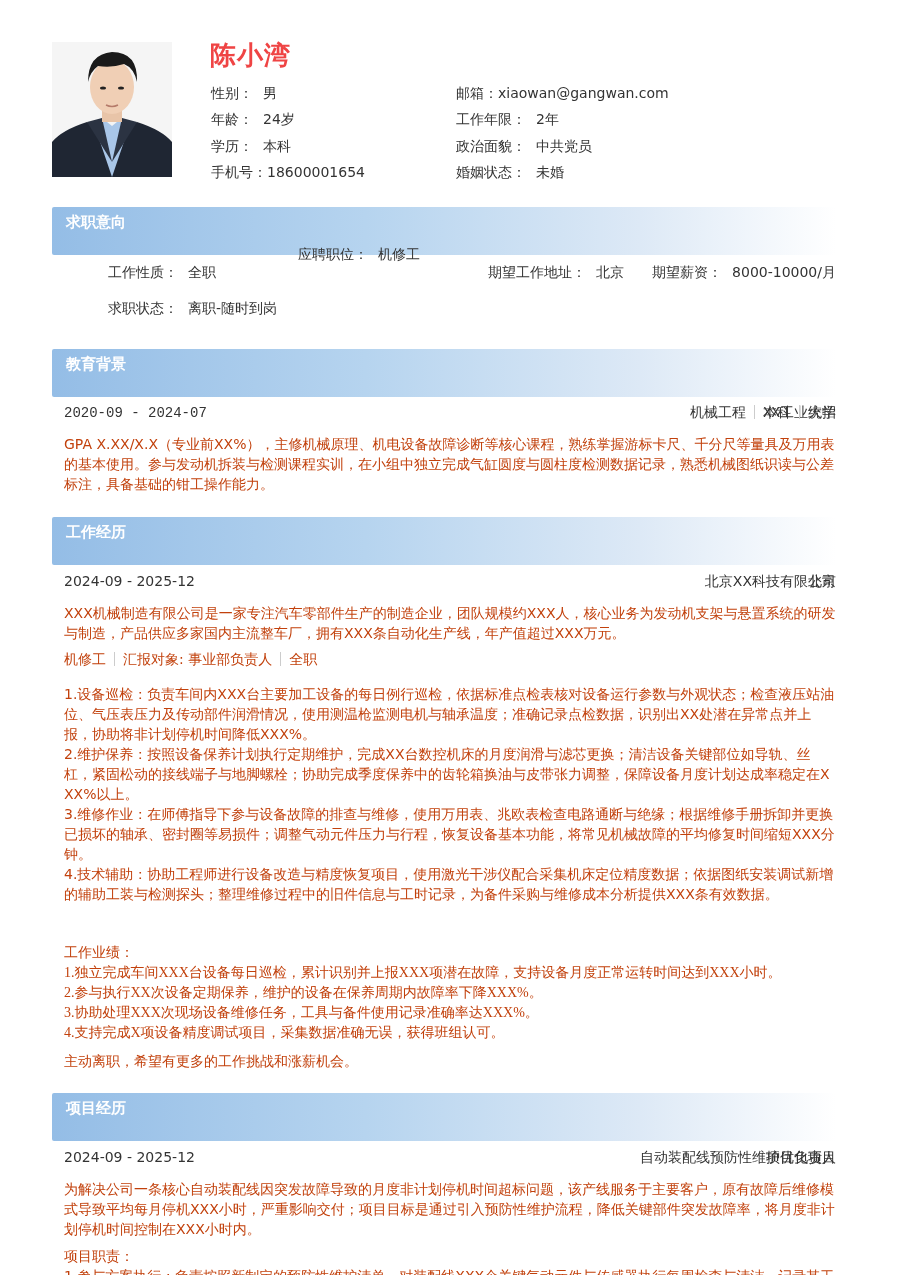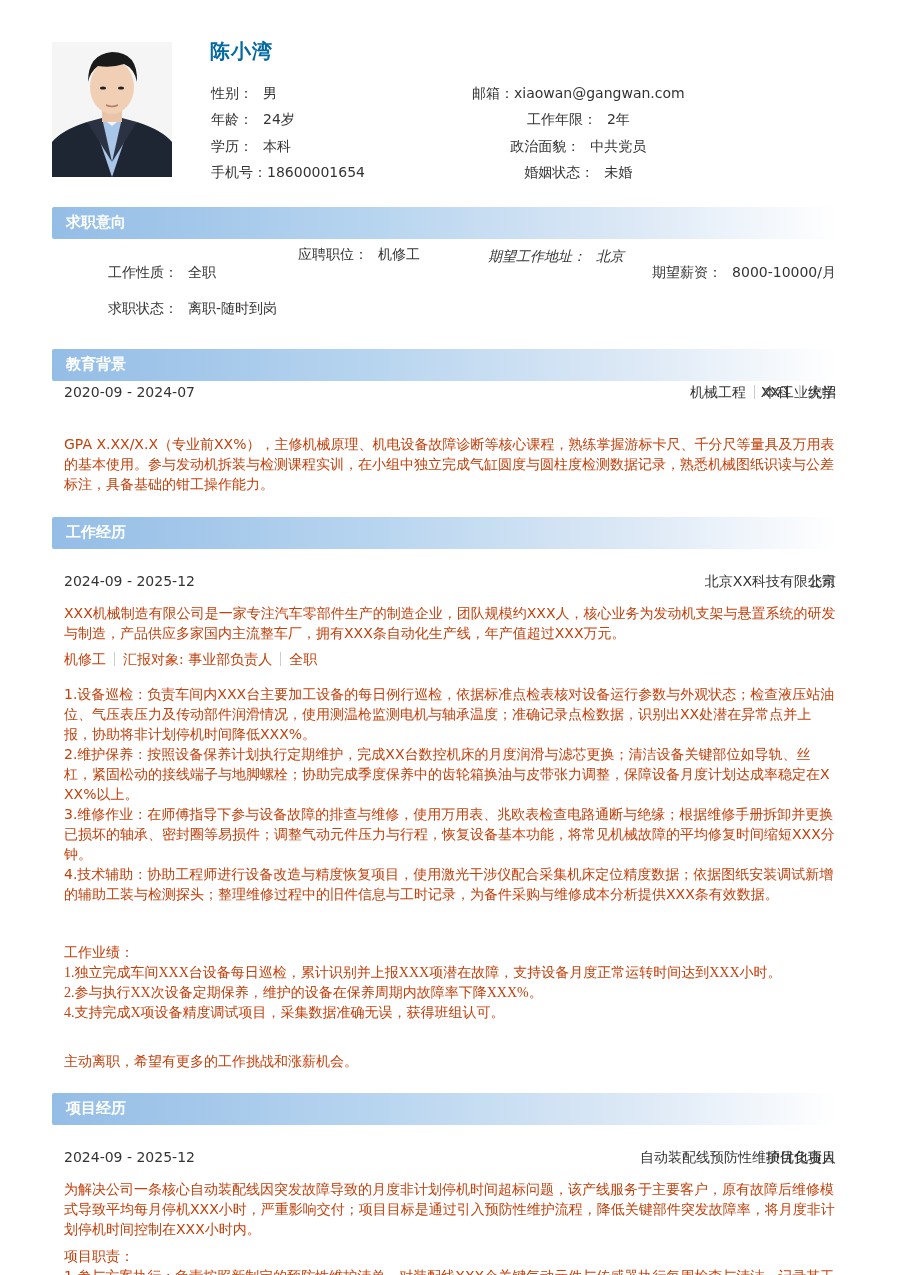--- a/index.html
+++ b/index.html
@@ -9,34 +9,34 @@
     color: #333333; font-size: 14px;
   }
   .page { position: absolute; left: 0; top: 0; width: 900px; }
 
   
   .photo {
     position: absolute; left: 52px; top: 42px; width: 120px; height: 135px;
     overflow: hidden; background: #f4f4f4;
   }
   .name {
-    position: absolute; left: 210px; top: 38px; font-size: 20px; font-weight: bold; color: #0369a1;
+    position: absolute; left: 210px; top: 38px; font-size: 26px; font-weight: bold; color: #ef4444;
     letter-spacing: 1px;
   }
   .info-col { position: absolute; top: 82px; }
   .info-col.left { left: 211px; }
-  .info-col.right { left: 472px; text-align: center; }
+  .info-col.right { left: 456px; }
   .info-row { height: 26.3px; line-height: 22px; font-size: 14px; color: #333; white-space: nowrap; }
   .info-row .lbl { color: #333; }
   .info-row .val { margin-left: 10px; }
   .info-row .val.tight { margin-left: 0; }
 
   
   .sec-head {
-    position: absolute; left: 52px; width: 784px; height: 32px;
+    position: absolute; left: 52px; width: 784px; height: 48px;
     background: linear-gradient(90deg, #94bde6 0%, #b6d4ef 40%, #dde9f6 75%, #ffffff 100%);
     border-radius: 2px;
   }
   .sec-head span {
     position: absolute; left: 14px; top: 6px; font-size: 15px; font-weight: bold; color: #ffffff;
   }
 
   .text { position: absolute; left: 64px; width: 772px; font-size: 14px; line-height: 20px; color: #c2410c; }
   .row3 { position: absolute; left: 64px; width: 772px; height: 20px; font-size: 14px; line-height: 20px; }
   .row3 .l { position: absolute; left: 0; }
@@ -112,34 +112,34 @@
 
   <div class="sec-head" style="top:207px;">
     <span>求职意向</span>
   </div>
   <div class="intent-item" style="left:64px; top:262px;">
     <span>工作性质：</span><span class="val">全职</span>
   </div>
   <div class="intent-item" style="left:254px; top:244px;text-align:center;">
     <span>应聘职位：</span><span class="val">机修工</span>
   </div>
-  <div class="intent-item" style="left:444px; top:246px;font-style:italic;">
+  <div class="intent-item" style="left:444px; top:262px;">
     <span>期望工作地址：</span><span class="val">北京</span>
   </div>
   <div class="intent-item" style="right:64px; top:262px;">
     <span>期望薪资：</span><span class="val">8000-10000/月</span>
   </div>
   <div class="intent-item" style="left:64px; top:298px;">
     <span>求职状态：</span><span class="val">离职-随时到岗</span>
   </div>
 
   <div class="sec-head" style="top:349px;">
     <span>教育背景</span>
   </div>
-  <div class="row3" style="top:382px;">
+  <div class="row3" style="top:403px;font-family:Liberation Mono, monospace;">
     <span class="l">2020-09 - 2024-07</span>
     <span class="c">XX工业大学</span>
     <span class="r">
       <span>机械工程</span><span class="sep"></span><span>本科</span><span class="sep"></span><span>统招</span>
     </span>
   </div>
   <div class="text para" style="top:434px;">GPA X.XX/X.X（专业前XX%），主修机械原理、机电设备故障诊断等核心课程，熟练掌握游标卡尺、千分尺等量具及万用表的基本使用。参与发动机拆装与检测课程实训，在小组中独立完成气缸圆度与圆柱度检测数据记录，熟悉机械图纸识读与公差标注，具备基础的钳工操作能力。</div>
 
   <div class="sec-head" style="top:517px;">
     <span>工作经历</span>
@@ -158,20 +158,21 @@
     <span class="list-line">1.设备巡检：负责车间内XXX台主要加工设备的每日例行巡检，依据标准点检表核对设备运行参数与外观状态；检查液压站油位、气压表压力及传动部件润滑情况，使用测温枪监测电机与轴承温度；准确记录点检数据，识别出XX处潜在异常点并上报，协助将非计划停机时间降低XXX%。</span>
     <span class="list-line">2.维护保养：按照设备保养计划执行定期维护，完成XX台数控机床的月度润滑与滤芯更换；清洁设备关键部位如导轨、丝杠，紧固松动的接线端子与地脚螺栓；协助完成季度保养中的齿轮箱换油与皮带张力调整，保障设备月度计划达成率稳定在XXX%以上。</span>
     <span class="list-line">3.维修作业：在师傅指导下参与设备故障的排查与维修，使用万用表、兆欧表检查电路通断与绝缘；根据维修手册拆卸并更换已损坏的轴承、密封圈等易损件；调整气动元件压力与行程，恢复设备基本功能，将常见机械故障的平均修复时间缩短XXX分钟。</span>
     <span class="list-line">4.技术辅助：协助工程师进行设备改造与精度恢复项目，使用激光干涉仪配合采集机床定位精度数据；依据图纸安装调试新增的辅助工装与检测探头；整理维修过程中的旧件信息与工时记录，为备件采购与维修成本分析提供XXX条有效数据。</span>
   </div>
 
   <div class="text para" style="top:943px;font-family:Liberation Serif, serif;">
     <span class="list-line">工作业绩：</span>
     <span class="list-line">1.独立完成车间XXX台设备每日巡检，累计识别并上报XXX项潜在故障，支持设备月度正常运转时间达到XXX小时。</span>
     <span class="list-line">2.参与执行XX次设备定期保养，维护的设备在保养周期内故障率下降XXX%。</span>
+    <span class="list-line">3.协助处理XXX次现场设备维修任务，工具与备件使用记录准确率达XXX%。</span>
     <span class="list-line">4.支持完成X项设备精度调试项目，采集数据准确无误，获得班组认可。</span>
   </div>
   <div class="text" style="top:1051px;">主动离职，希望有更多的工作挑战和涨薪机会。</div>
 
   <div class="sec-head" style="top:1093px;">
     <span>项目经历</span>
   </div>
   <div class="row3" style="top:1147px;">
     <span class="l">2024-09 - 2025-12</span>
     <span class="c">自动装配线预防性维护优化项目</span>

